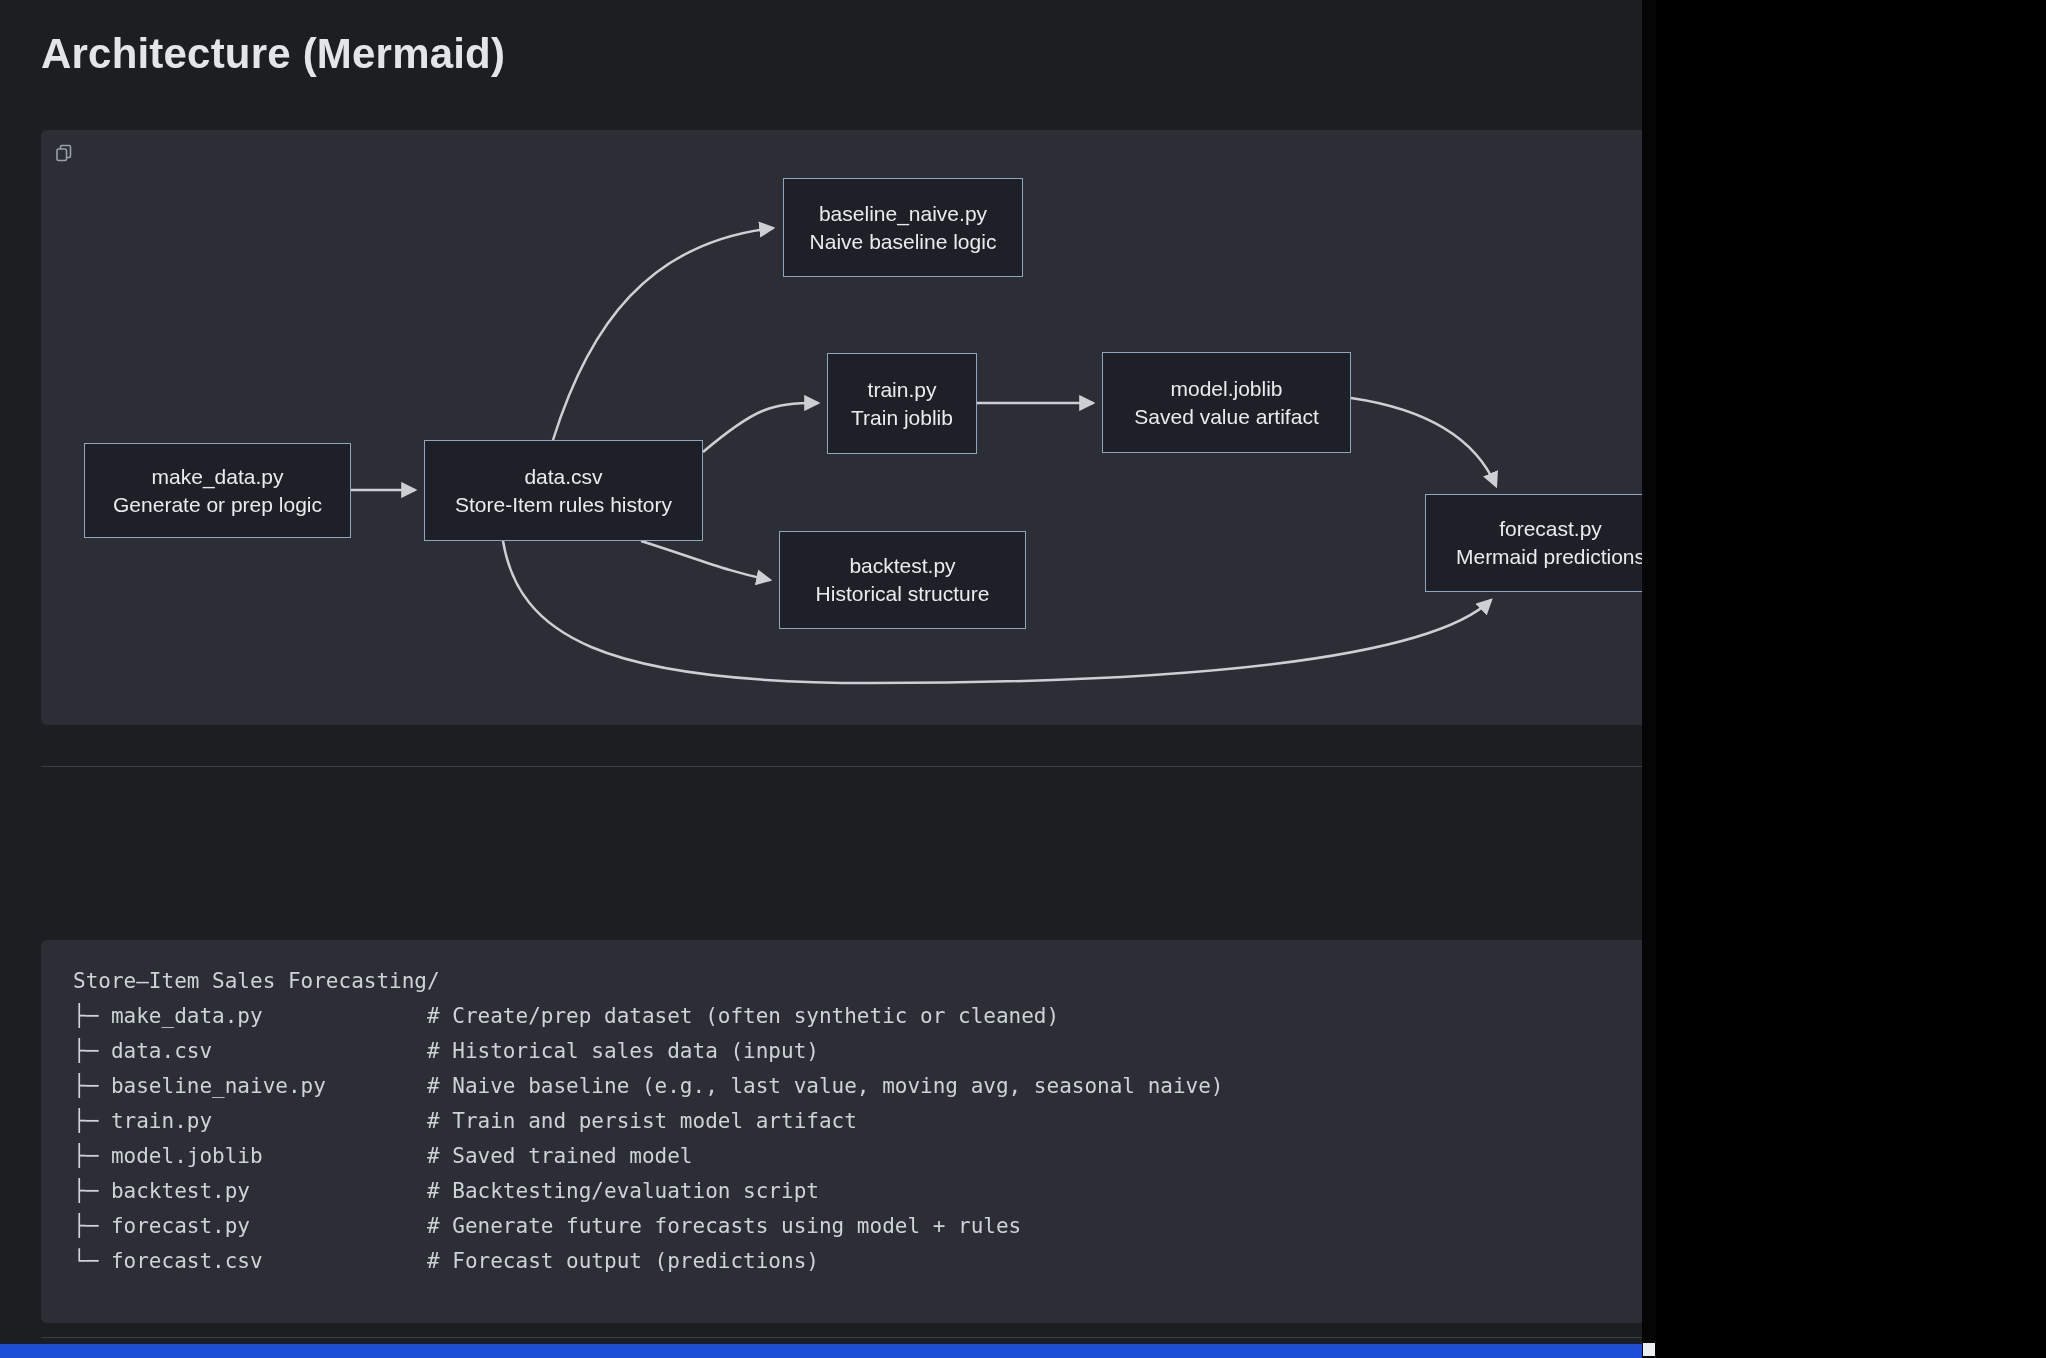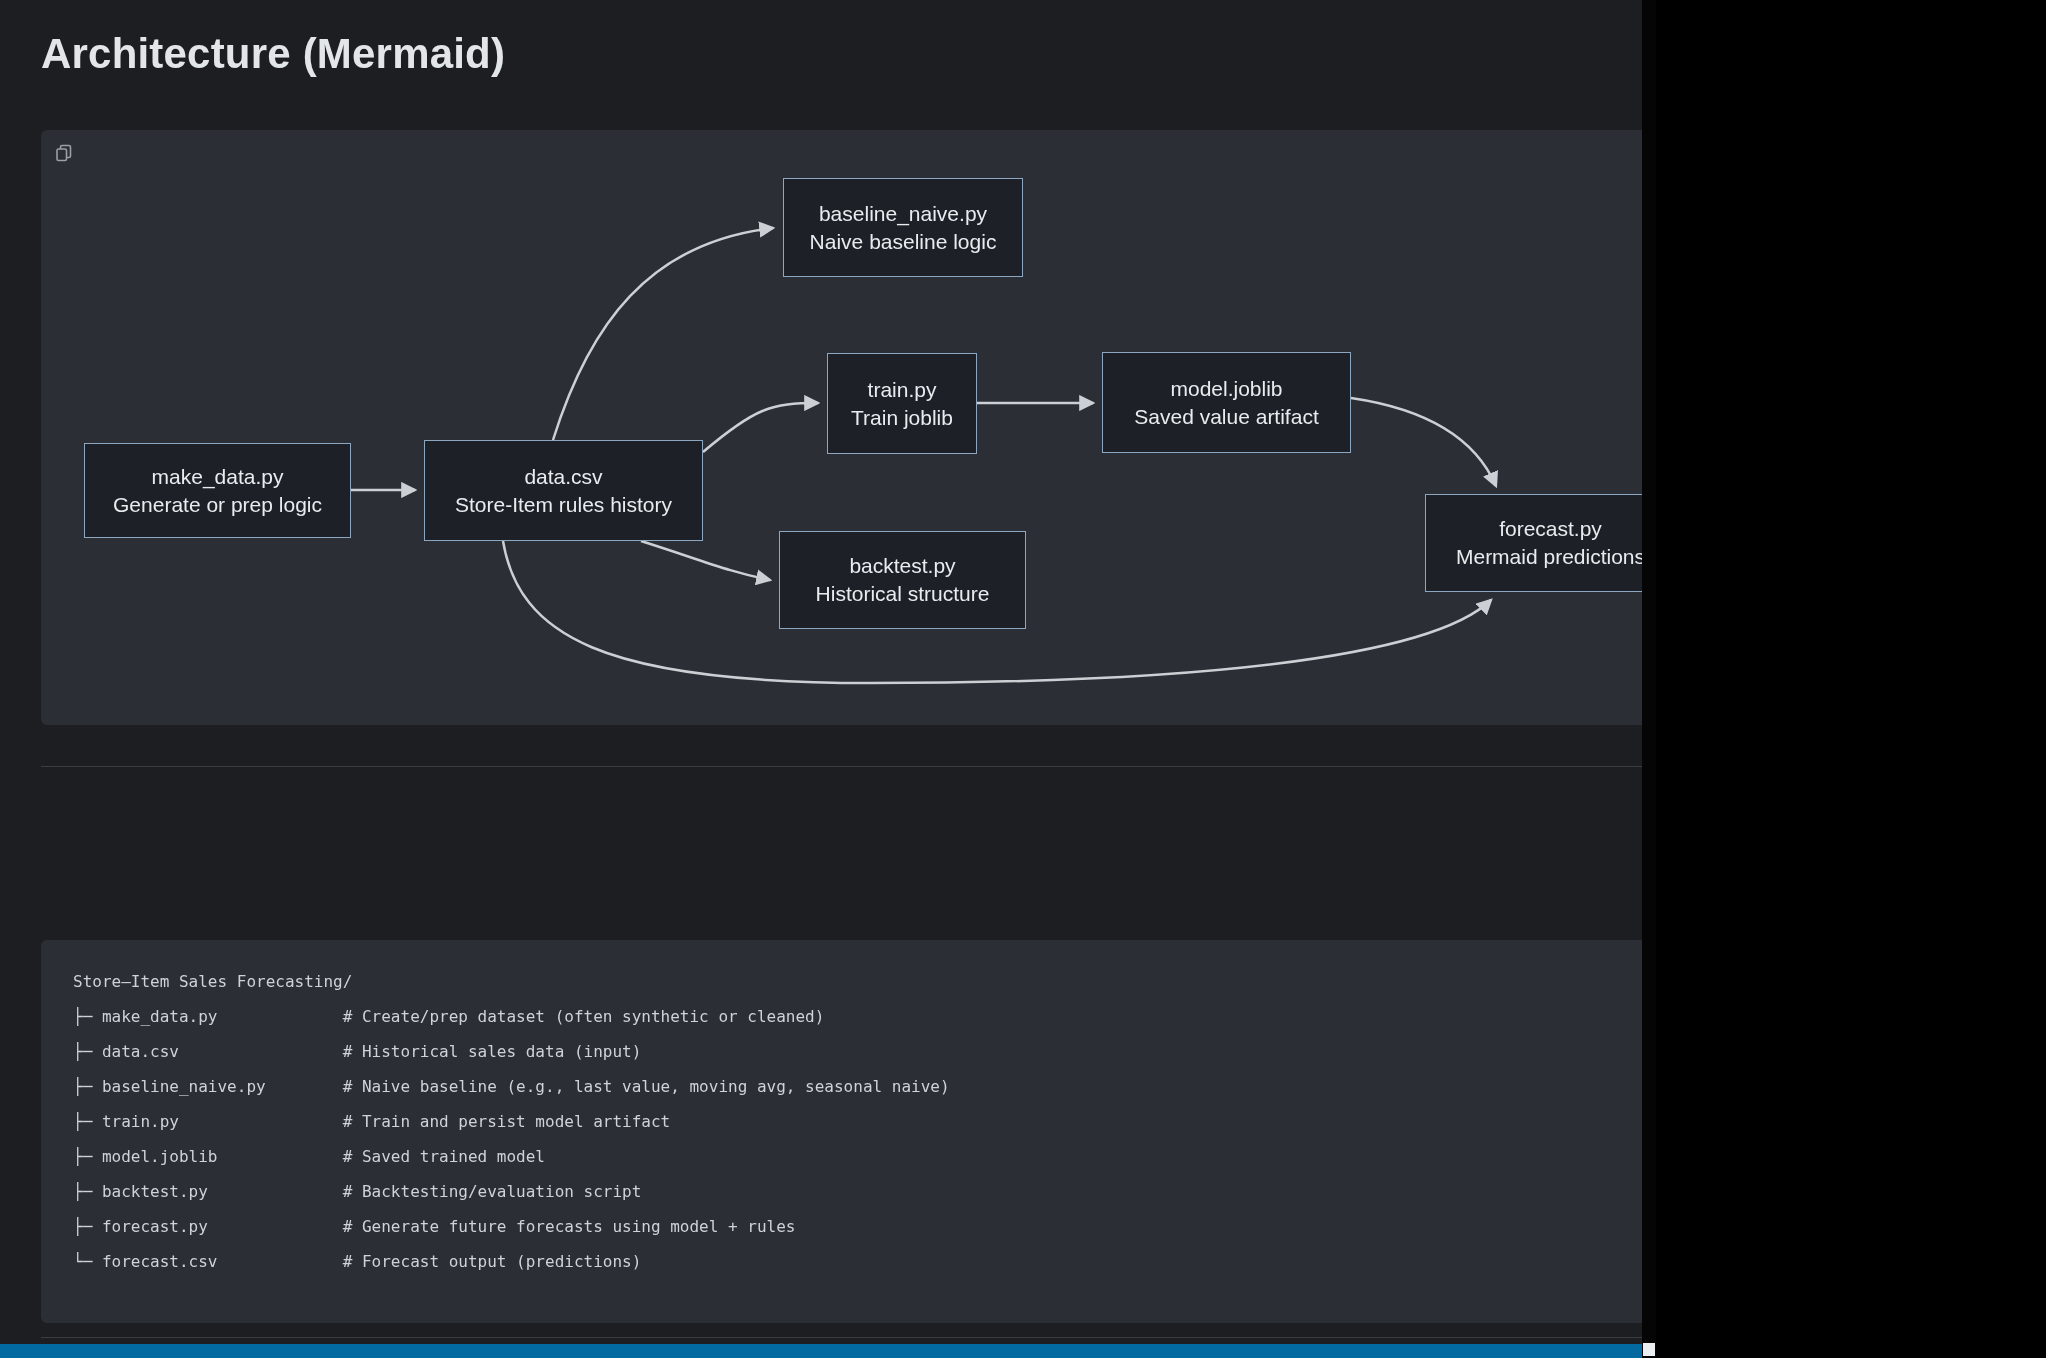--- a/index.html
+++ b/index.html
@@ -1,21 +1,21 @@
 <!DOCTYPE html>
 <html><head>
 <meta charset="utf-8">
 <style>
   * { margin:0; padding:0; box-sizing:border-box; }
   html,body { background:#000; }
   body { font-family:"Liberation Sans", sans-serif; }
 
   .viewport {
     position:relative; width:1656px; height:1358px;
-    background:#0369a1; overflow:hidden;
+    background:#1d4ed8; overflow:hidden;
   }
   .content {
     position:absolute; left:0; top:0; width:2032px; height:1344px;
     background:#1c1e22; overflow:hidden;
   }
 
   h2.section-title {
     position:absolute; left:41px;
     color:#e3e6e9; font-size:42px; font-weight:700; letter-spacing:0.2px;
   }
@@ -60,21 +60,21 @@
   #node-train    { left:786px;  top:223px; width:150px; height:101px; }
   #node-model    { left:1061px; top:222px; width:249px; height:101px; }
   #node-backtest { left:738px;  top:401px; width:247px; height:98px; }
   #node-fcpy     { left:1384px; top:364px; width:251px; height:98px; }
   #node-fccsv    { left:1707px; top:364px; width:198px; height:97px; }
 
   
   #code-panel pre {
     position:absolute; left:32px; top:24px; right:24px;
     font-family:"DejaVu Sans Mono","Liberation Mono",monospace;
-    font-size:16px; line-height:35px; color:#ced3d8;
+    font-size:21px; line-height:35px; color:#ced3d8;
     white-space:pre;
   }
   .tree-line { display:block; white-space:pre; }
   .branch { display:inline-block; width:3ch; }
   .fname  { display:inline-block; width:25ch; }
 
   
   .scrollbar-track {
     position:absolute; right:0; top:0; width:14px; height:1358px; background:#050505;
   }

